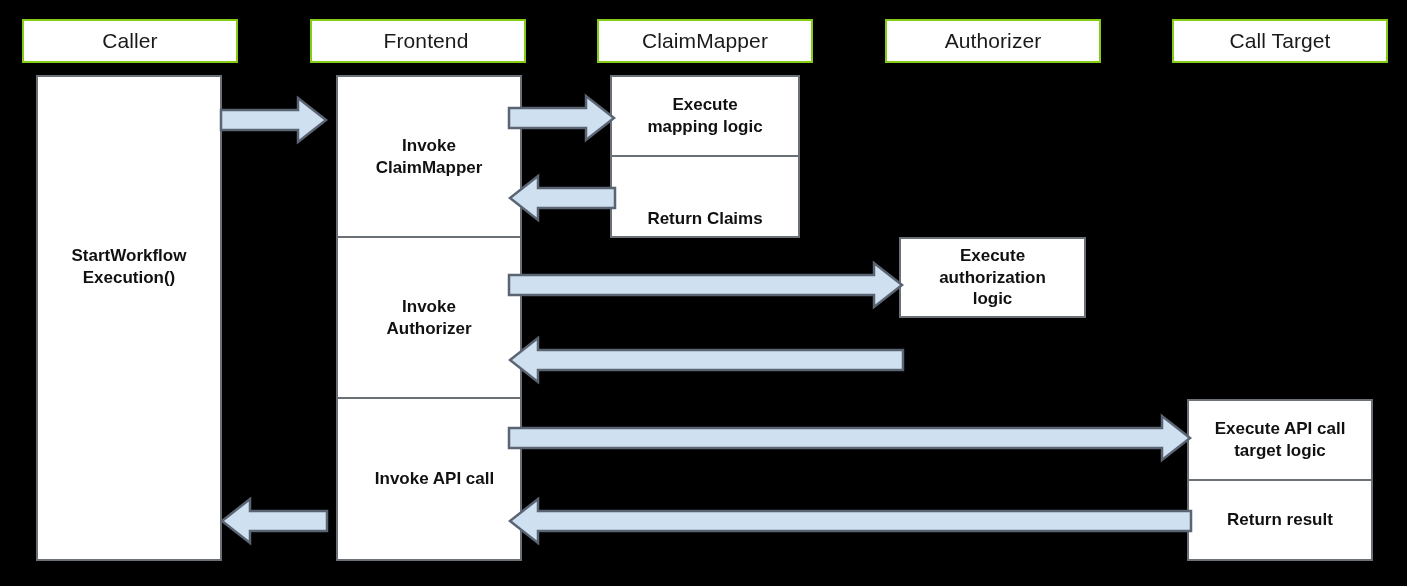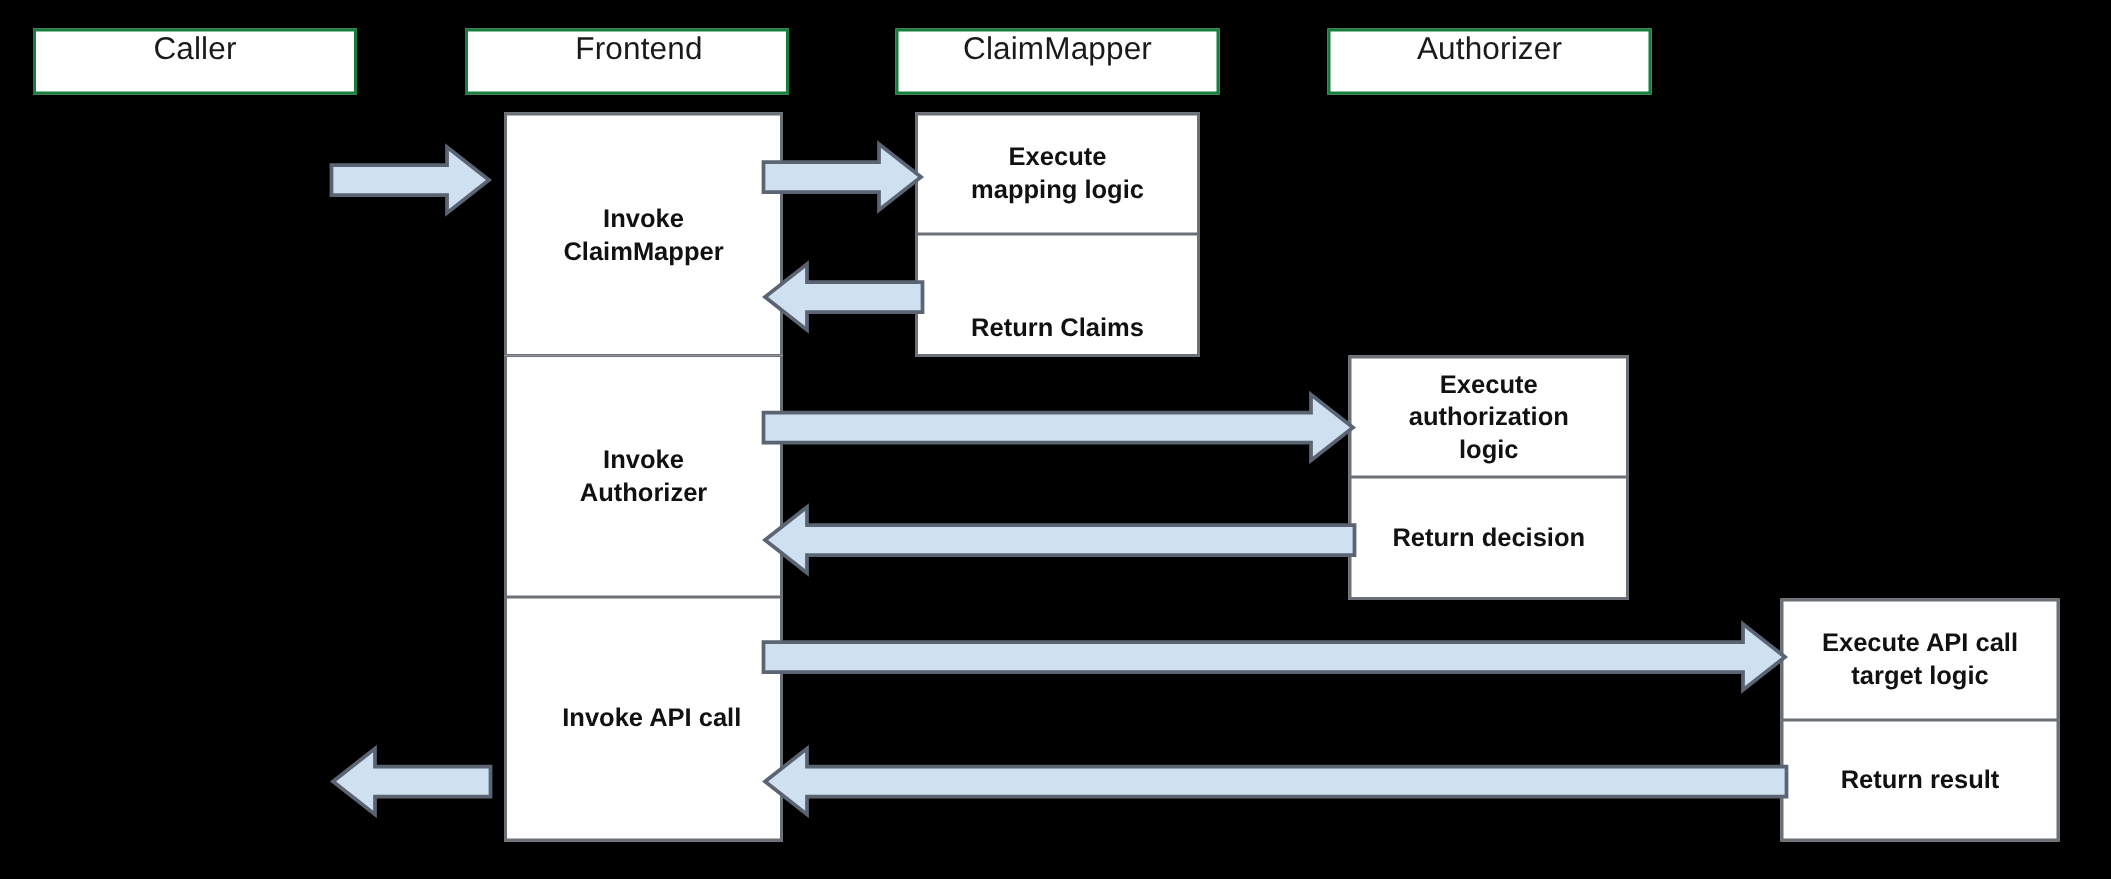--- a/index.html
+++ b/index.html
@@ -17,23 +17,23 @@
     height: 586px;
     background: #000000;
     overflow: hidden;
   }
 
   
   .header-box {
     position: absolute;
     box-sizing: border-box;
     background: #ffffff;
-    border: 2px solid #15803d;
+    border: 2px solid #84cc16;
     display: flex;
-    align-items: flex-start;
+    align-items: center;
     justify-content: center;
     color: #1a1a1a;
     font-size: 21px;
     font-weight: 400;
     letter-spacing: 0.1px;
     font-family: "Liberation Sans", sans-serif;
   }
 
   
   .act-box {
@@ -99,21 +99,28 @@
   </div>
 
   <div class="header-box" style="left:597px; top:19px; width:216px; height:44px;">
     <span>ClaimMapper</span>
   </div>
 
   <div class="header-box" style="left:885px; top:19px; width:216px; height:44px;">
     <span>Authorizer</span>
   </div>
 
-
+  <div class="header-box" style="left:1172px; top:19px; width:216px; height:44px;">
+    <span>Call Target</span>
+  </div>
+
+  <div class="act-box" style="left:36px; top:75px; width:186px; height:486px; align-items:flex-start; padding-top:0;">
+    <span style="display:block; width:100%; margin-top:168px; white-space:pre-line;">StartWorkflow
+Execution()</span>
+  </div>
 
   <div class="stack" style="left:336px; top:75px; width:186px; height:522px;">
     <div class="cell" style="height:162px;">
       <span style="white-space:pre-line;">Invoke
 ClaimMapper</span>
     </div>
     <div class="cell" style="height:161px;">
       <span style="white-space:pre-line;">Invoke
 Authorizer</span>
     </div>
@@ -131,23 +138,20 @@
       <span style="white-space:pre-line;margin-top:45px;">Return Claims</span>
     </div>
   </div>
 
   <div class="stack" style="left:899px; top:237px; width:187px; height:163px;">
     <div class="cell" style="height:81px;">
       <span style="white-space:pre-line;">Execute
 authorization
 logic</span>
     </div>
-    <div class="cell" style="height:82px;">
-      <span style="white-space:pre-line;">Return decision</span>
-    </div>
   </div>
 
   <div class="stack" style="left:1187px; top:399px; width:186px; height:162px;">
     <div class="cell" style="height:81px;">
       <span style="white-space:pre-line;">Execute API call
 target logic</span>
     </div>
     <div class="cell" style="height:81px;">
       <span style="white-space:pre-line;">Return result</span>
     </div>

